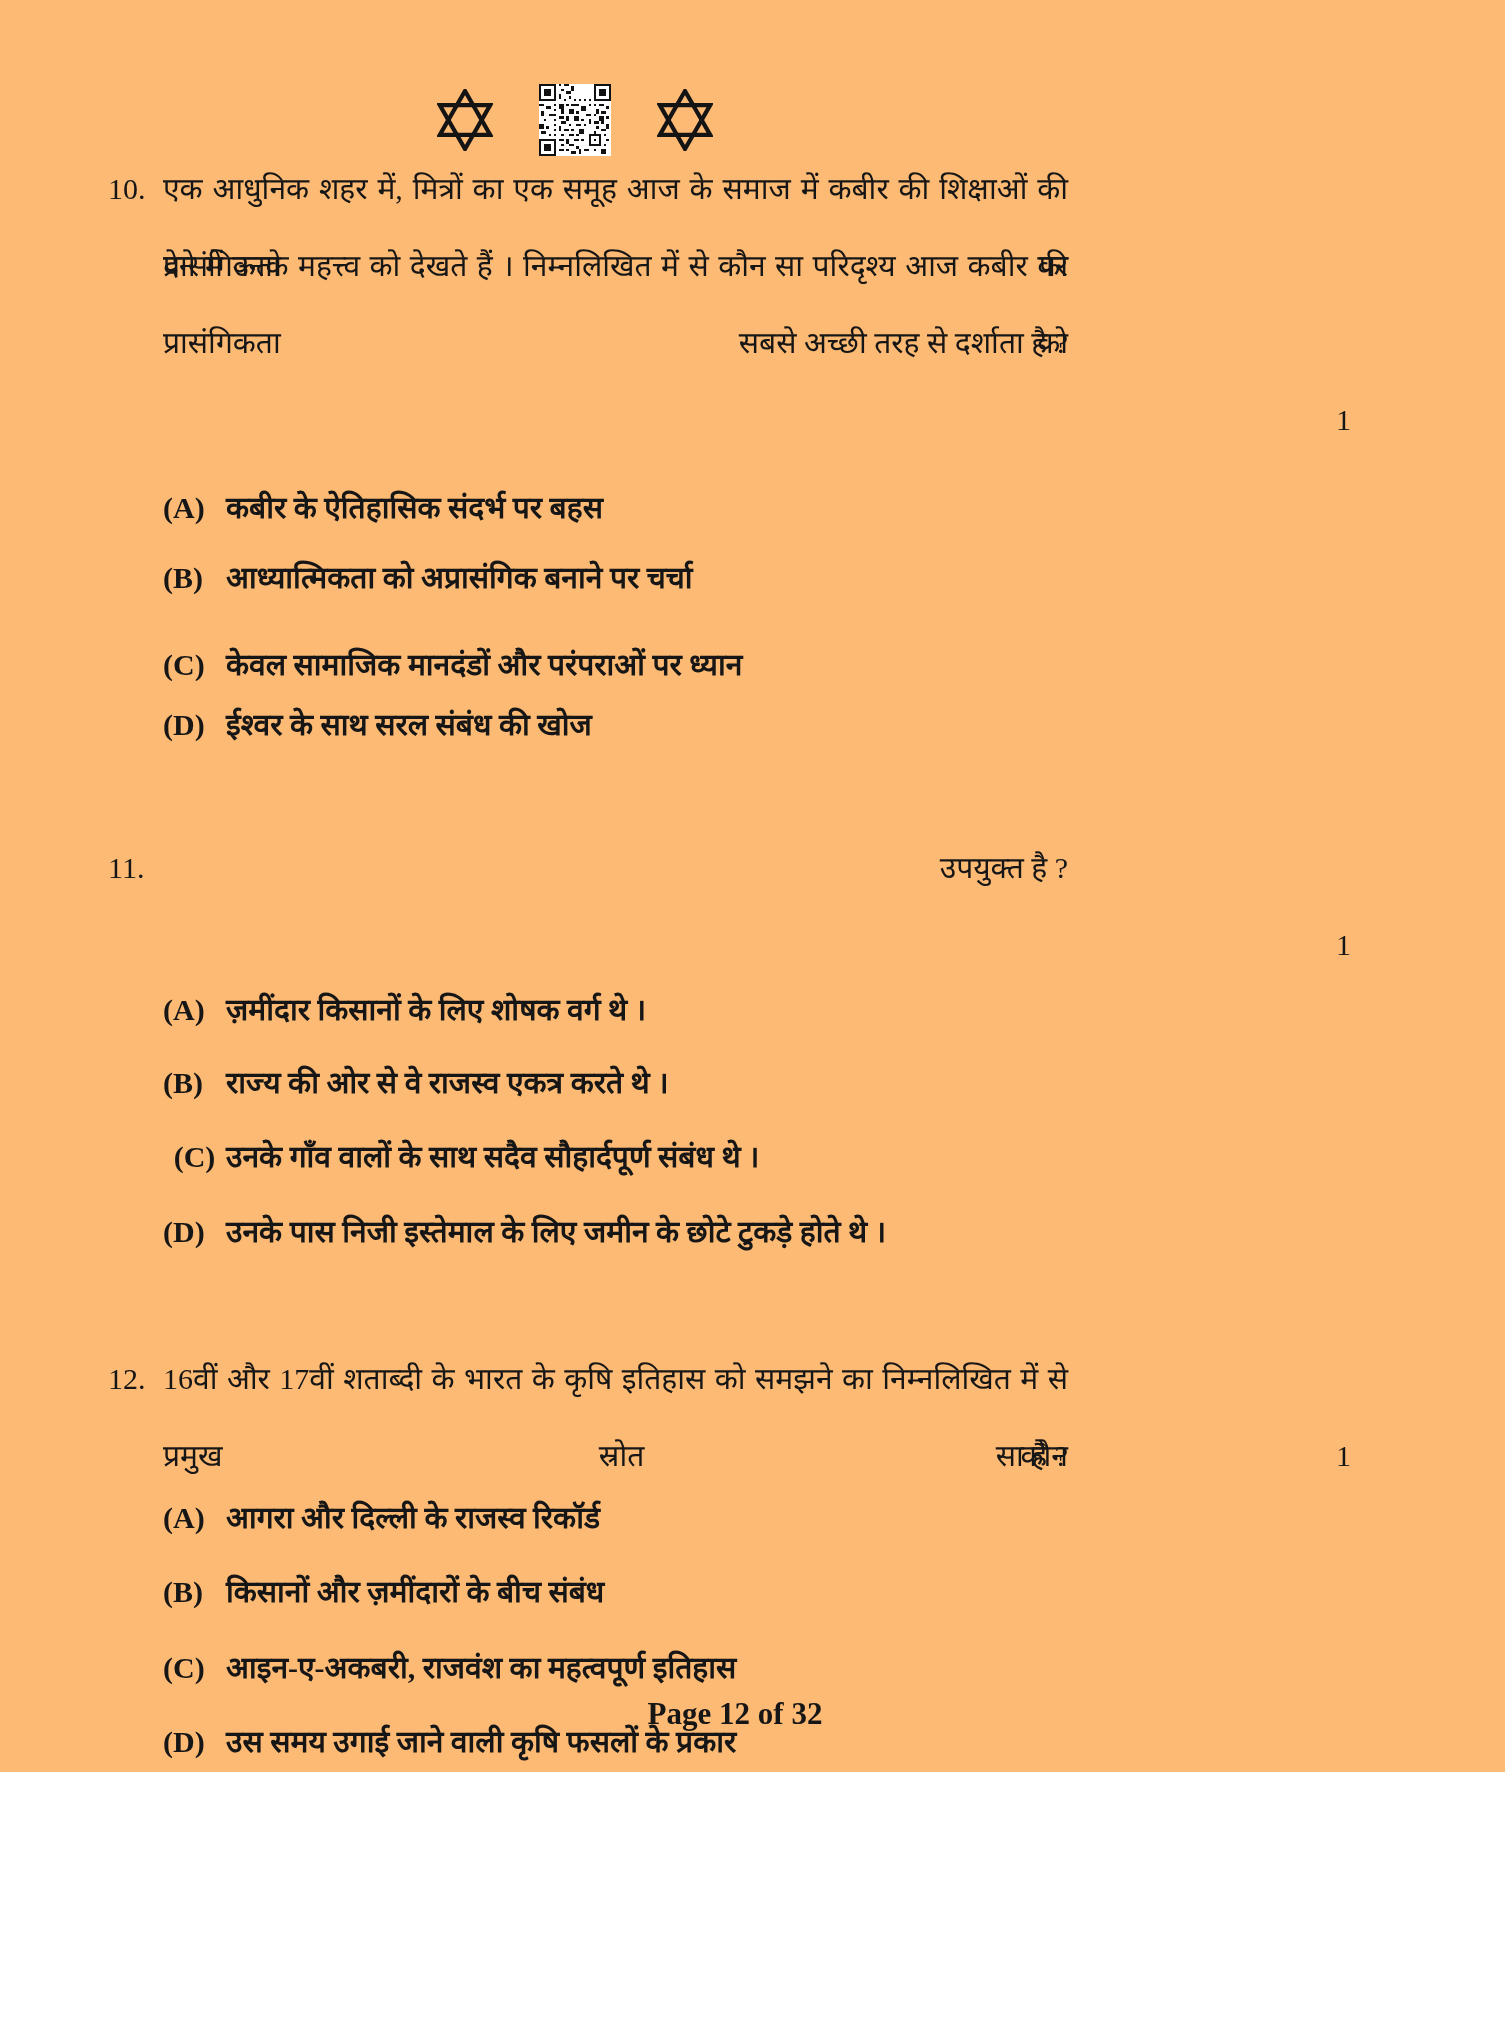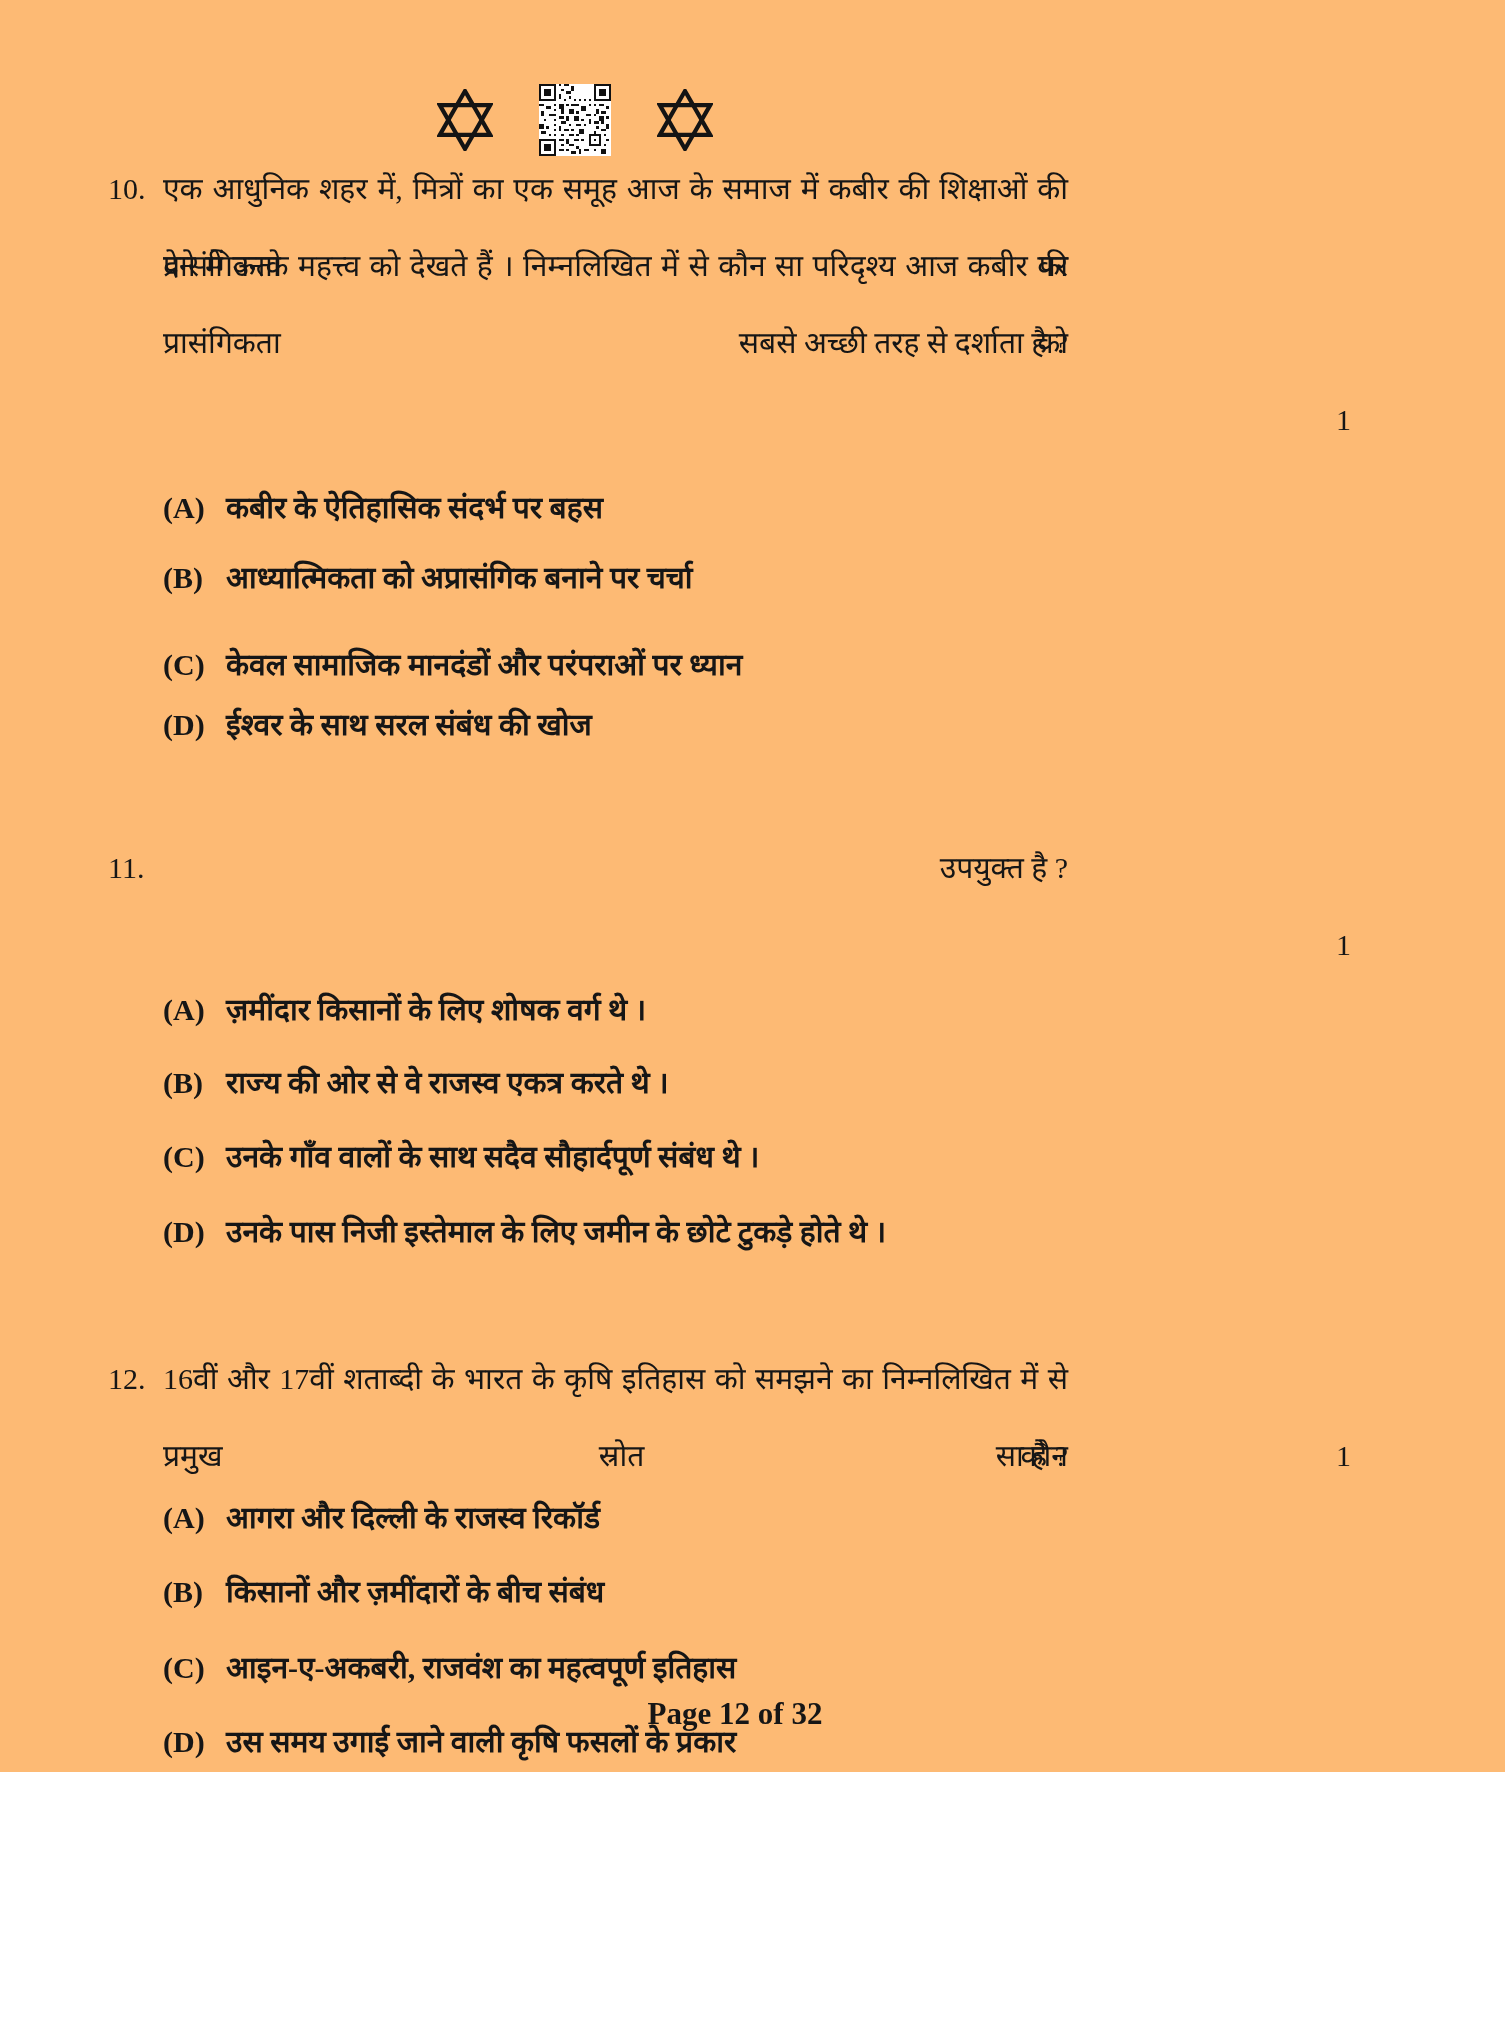--- a/index.html
+++ b/index.html
@@ -117,21 +117,21 @@
         <div class="opt" style="top: 536px;"><span class="opt-label">(D)</span><span>ईश्वर के साथ सरल संबंध की खोज</span></div>
       </div>
       <div class="question" style="top: 829px;">
         <div class="q-num">11.</div>
         <div class="q-text">
           <div class="q-line">उपयुक्त है ?</div>
         </div>
         <div class="q-mark" style="top: 77px;">1</div>
         <div class="opt" style="top: 142px;"><span class="opt-label">(A)</span><span>ज़मींदार किसानों के लिए शोषक वर्ग थे ।</span></div>
         <div class="opt" style="top: 215px;"><span class="opt-label">(B)</span><span>राज्य की ओर से वे राजस्व एकत्र करते थे ।</span></div>
-        <div class="opt" style="top: 289px;"><span class="opt-label">(C)</span><span>उनके गाँव वालों के साथ सदैव सौहार्दपूर्ण संबंध थे ।</span></div>
+        <div class="opt" style="top: 289px; text-align: center;"><span class="opt-label">(C)</span><span>उनके गाँव वालों के साथ सदैव सौहार्दपूर्ण संबंध थे ।</span></div>
         <div class="opt" style="top: 364px;"><span class="opt-label">(D)</span><span>उनके पास निजी इस्तेमाल के लिए जमीन के छोटे टुकड़े होते थे ।</span></div>
       </div>
       <div class="question" style="top: 1340px;">
         <div class="q-num">12.</div>
         <div class="q-text">
           <div class="q-line just">16वीं और 17वीं शताब्दी के भारत के कृषि इतिहास को समझने का निम्नलिखित में से प्रमुख स्रोत कौन</div>
           <div class="q-line">सा है ?</div>
         </div>
         <div class="q-mark" style="top: 77px;">1</div>
         <div class="opt" style="top: 139px;"><span class="opt-label">(A)</span><span>आगरा और दिल्ली के राजस्व रिकॉर्ड</span></div>

